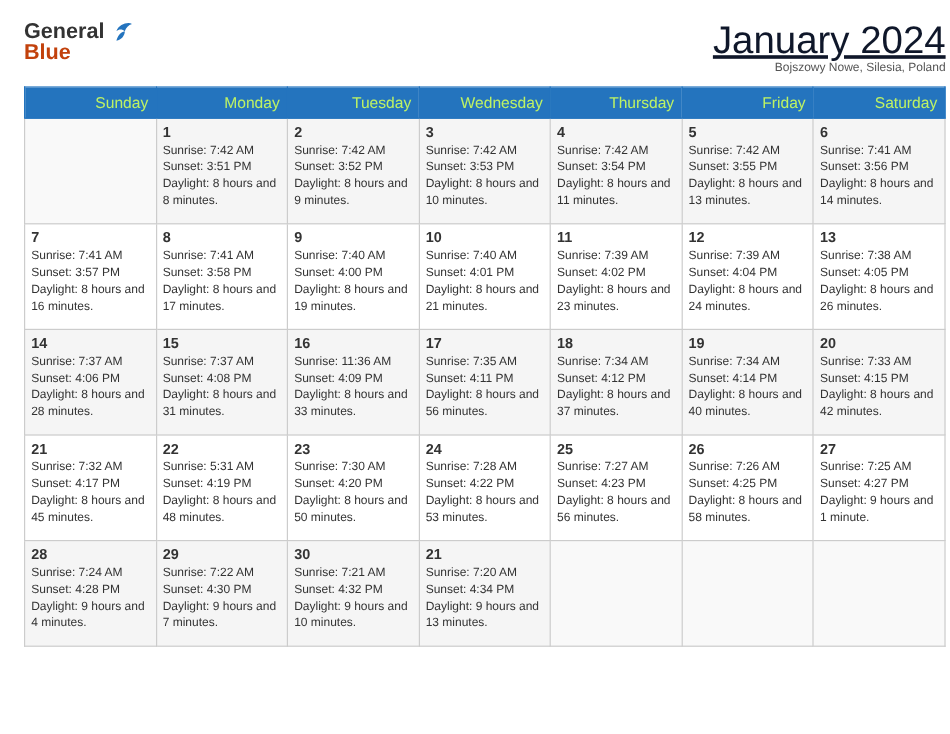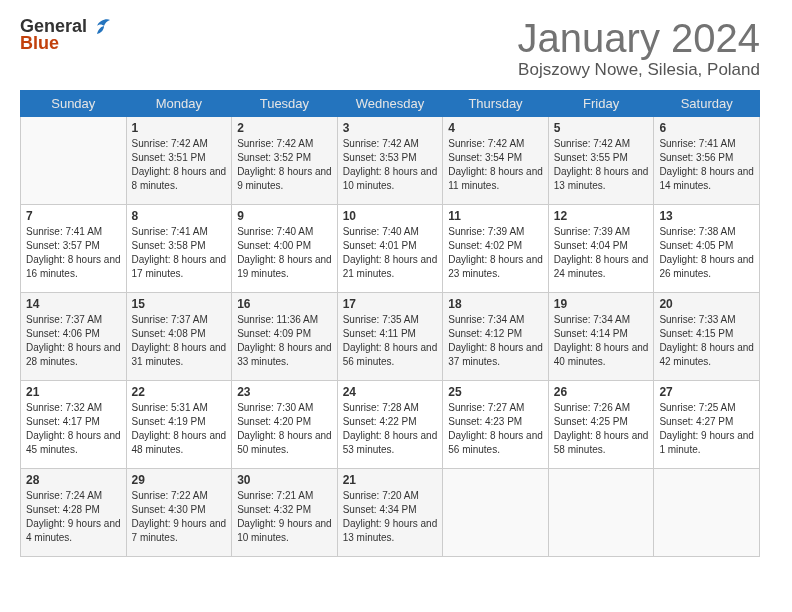--- a/index.html
+++ b/index.html
@@ -6,58 +6,59 @@
     body {
       font-family: Arial, sans-serif;
       background: #fff;
       width: 792px;
       height: 612px;
       overflow: hidden;
     }
     .page {
       width: 792px;
       height: 574px;
-      padding: 16px 32px 10px 20px;
+      padding: 16px 4px 10px 20px;
       background: #fff;
     }
     .header {
       display: flex;
       justify-content: space-between;
       align-items: flex-start;
       margin-bottom: 10px;
     }
     .logo {
       display: flex;
       align-items: center;
     }
     .logo-general { color: #333; }
     .logo-blue { color: #1a6fb5; }
     .title-block {
       text-align: right;
     }
     .month-title {
-      font-size: 40px;
+      font-size: 32px;
       font-weight: normal;
-      color: #737373;
+      color: #0f172a;
       line-height: 1.1;
+      text-decoration: underline;
     }
     .location {
-      font-size: 17px;
+      font-size: 10px;
       color: #555;
       margin-left: 11px;
     }
     .calendar {
       width: 100%;
       border-collapse: collapse;
       table-layout: fixed;
     }
     .calendar th {
       background: #2474be;
-      color: #e5e5e5;
-      text-align: center;
+      color: #bef264;
+      text-align: right;
       padding: 5px 6px;
       font-size: 13px;
       font-weight: normal;
       border: 1px solid #2474be;
     }
     .calendar td {
       border: 1px solid #ccc;
       vertical-align: top;
       padding: 4px 5px;
       font-size: 10px;

